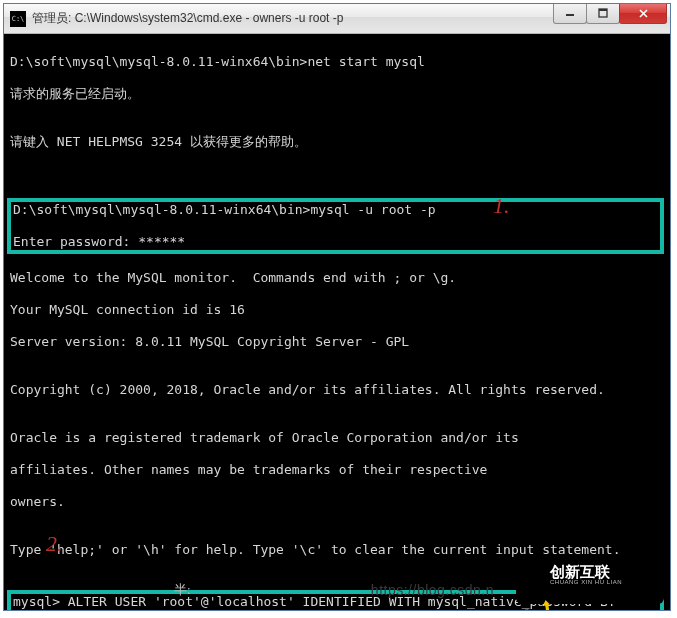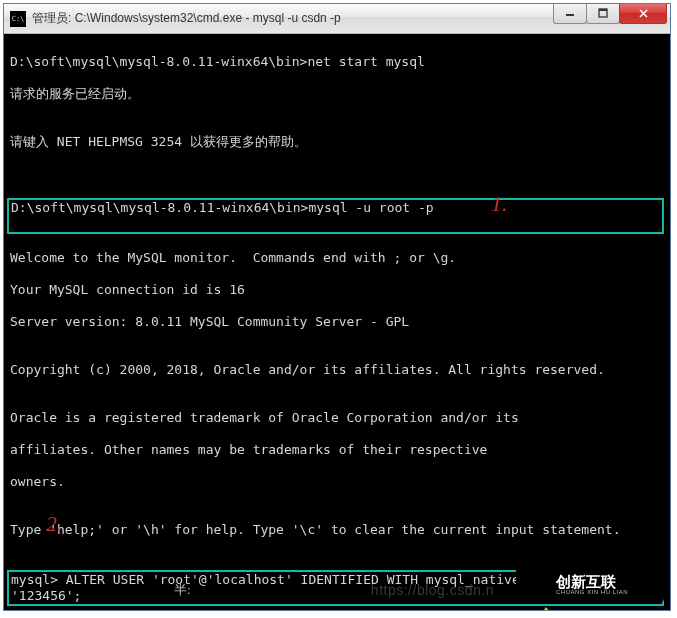--- a/index.html
+++ b/index.html
@@ -71,21 +71,21 @@
     font-family: "NSimSun","SimSun","Consolas",monospace;
     font-size: 13px;
     line-height: 16px;
     padding: 4px 6px;
     white-space: pre-wrap;
     overflow: hidden;
     position: relative;
   }
   .terminal .bold { font-weight: normal; color:#d6d6d6;}
   .box {
-    border: 2px solid #14b8a6;
+    border: 4px solid #14b8a6;
     display: block;
     padding: 0 2px;
     margin-left:-3px;
   }
   .annot {
     color: #c0302a;
     font-family: "Times New Roman", serif;
     font-size: 22px;
     font-style: italic;
     position: absolute;
@@ -105,22 +105,22 @@
     font-family:"SimSun";
     font-size:13px;
   }
   .logo-badge {
     position: absolute;
     right: 6px; bottom: 6px;
     width: 148px; height: 40px;
     background: #000;
     border-radius: 6px;
     display:flex;
-    align-items:center;
-    gap:6px;
+    align-items:flex-start;
+    gap:0;
     padding:0 8px;
     color:#fff;
   }
   .logo-mark {
     width:26px;height:26px;
     position:relative;
   }
   .logo-mark svg{width:100%;height:100%;}
   .logo-text { display:flex; flex-direction:column; line-height:1; }
   .logo-text .cn { font-size:15px; font-weight:bold; font-family:"Microsoft YaHei","SimHei",sans-serif;}
@@ -128,21 +128,21 @@
   .line { display:block; }
   .rel { position:relative; }
 </style>
 </head>
 <body>
 
 <div class="window">
 
   <div class="titlebar">
     <div class="titlebar-icon"></div>
-    <div class="titlebar-title">管理员: C:\Windows\system32\cmd.exe - mysql  -u csdn -p</div>
+    <div class="titlebar-title">管理员: C:\Windows\system32\cmd.exe - owners  -u root -p</div>
     <div class="win-buttons">
       <div class="win-btn">
         <svg width="10" height="10">
             <line x1="1" y1="7" x2="9" y2="7" stroke="#333" stroke-width="2"></line>
           </svg>
       </div>
       <div class="win-btn">
         <svg width="10" height="10">
             <rect x="1" y="1" width="8" height="8" fill="none" stroke="#333" stroke-width="1.3"></rect>
             <line x1="1" y1="2" x2="9" y2="2" stroke="#333" stroke-width="2"></line>
@@ -158,24 +158,24 @@
   </div>
 
   <div class="terminal">
 <span class="line bold">D:\soft\mysql\mysql-8.0.11-winx64\bin&gt;net start mysql</span>
 <span class="line bold">请求的服务已经启动。</span>
 <span class="line"></span>
 <span class="line bold">请键入 NET HELPMSG 3254 以获得更多的帮助。</span>
 <span class="line"></span>
 <span class="line"></span>
 <span class="box rel"><span class="line bold">D:\soft\mysql\mysql-8.0.11-winx64\bin&gt;mysql -u root -p</span>
-<span class="annot" style="top:-4px; left:482px;">1.</span></span>
+<span class="line bold">Enter password: ******</span><span class="annot" style="top:-4px; left:482px;">1.</span></span>
 <span class="line bold">Welcome to the MySQL monitor.  Commands end with ; or \g.</span>
 <span class="line bold">Your MySQL connection id is 16</span>
-<span class="line bold">Server version: 8.0.11 MySQL Community Server - GPL</span>
+<span class="line bold">Server version: 8.0.11 MySQL Copyright Server - GPL</span>
 <span class="line"></span>
 <span class="line bold">Copyright (c) 2000, 2018, Oracle and/or its affiliates. All rights reserved.</span>
 <span class="line"></span>
 <span class="line bold">Oracle is a registered trademark of Oracle Corporation and/or its</span>
 <span class="line bold">affiliates. Other names may be trademarks of their respective</span>
 <span class="line bold">owners.</span>
 <span class="line"></span>
 <span class="line bold rel"><span>Type 'help;' or '\h' for help. Type '\c' to clear the current input statement.</span><span class="annot" style="top:-6px; left:36px;">2.</span></span>
 <span class="line"></span>
 <span class="box"><span class="line bold">mysql&gt; ALTER USER 'root'@'localhost' IDENTIFIED WITH mysql_native_password BY '123456';</span></span>

